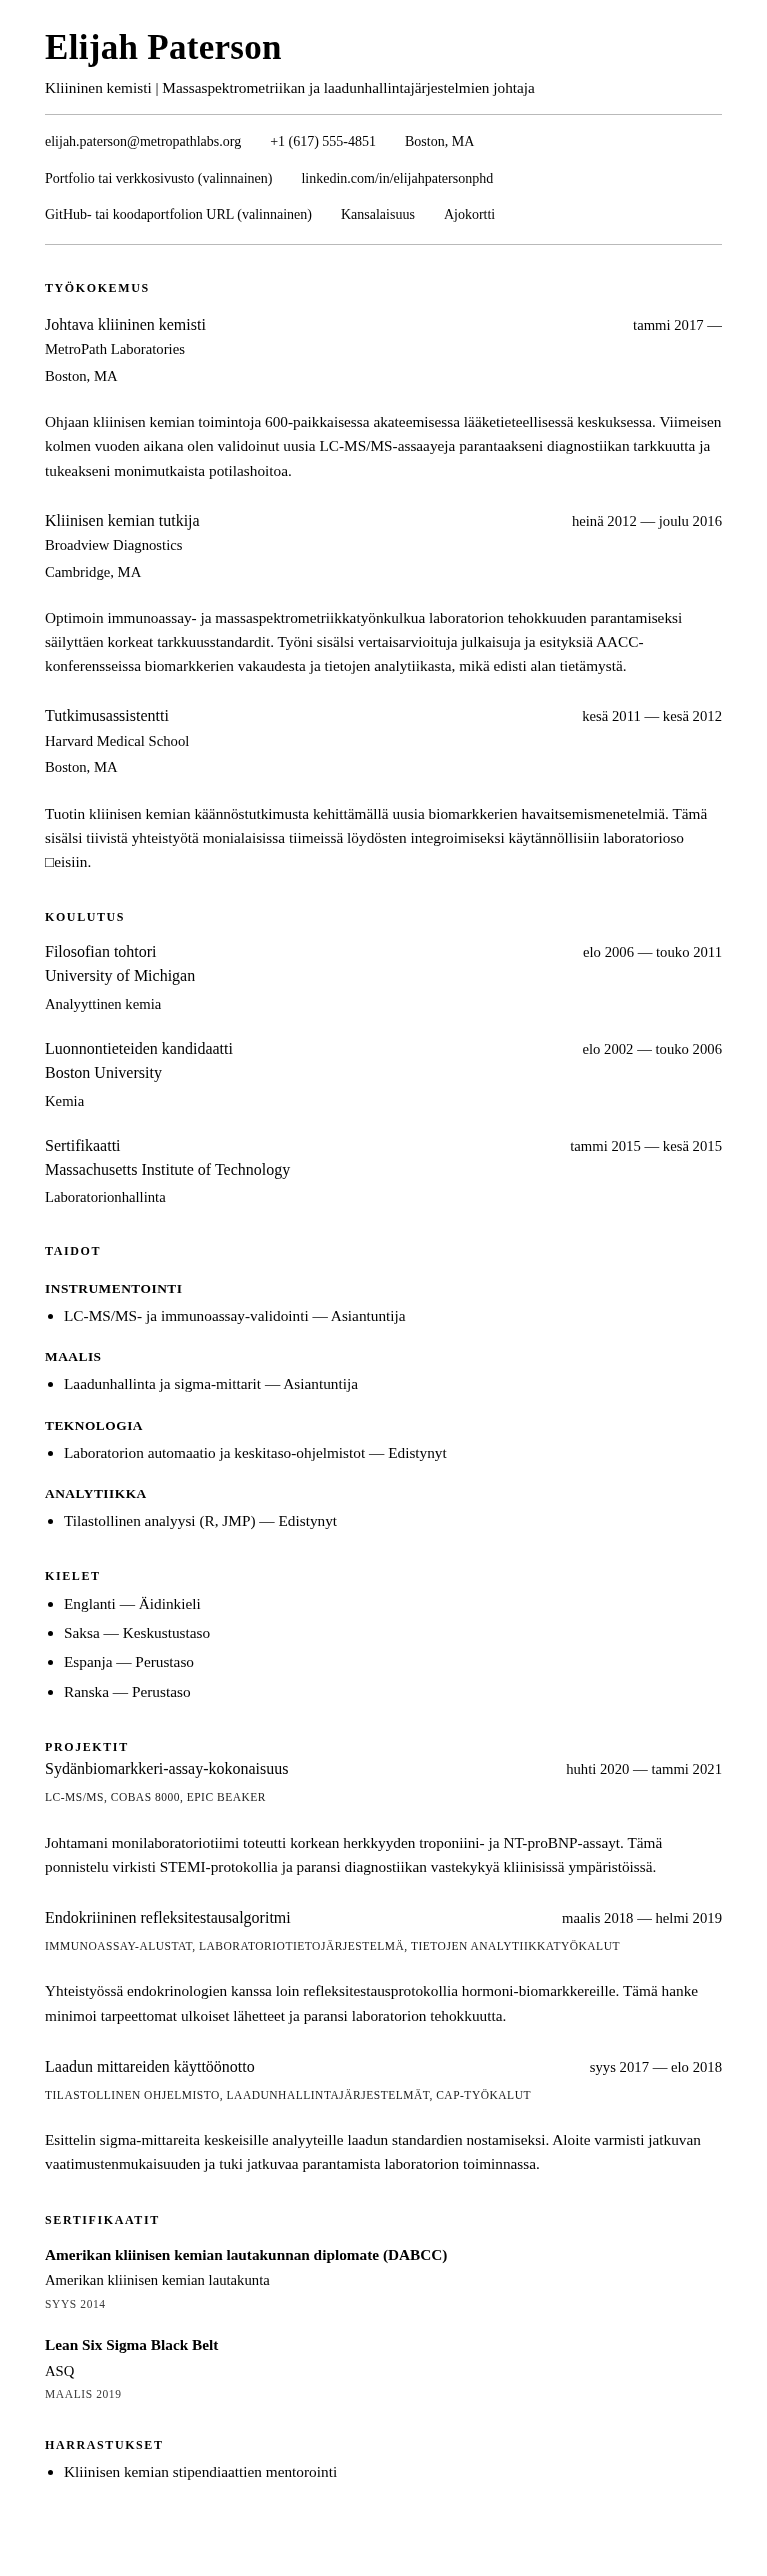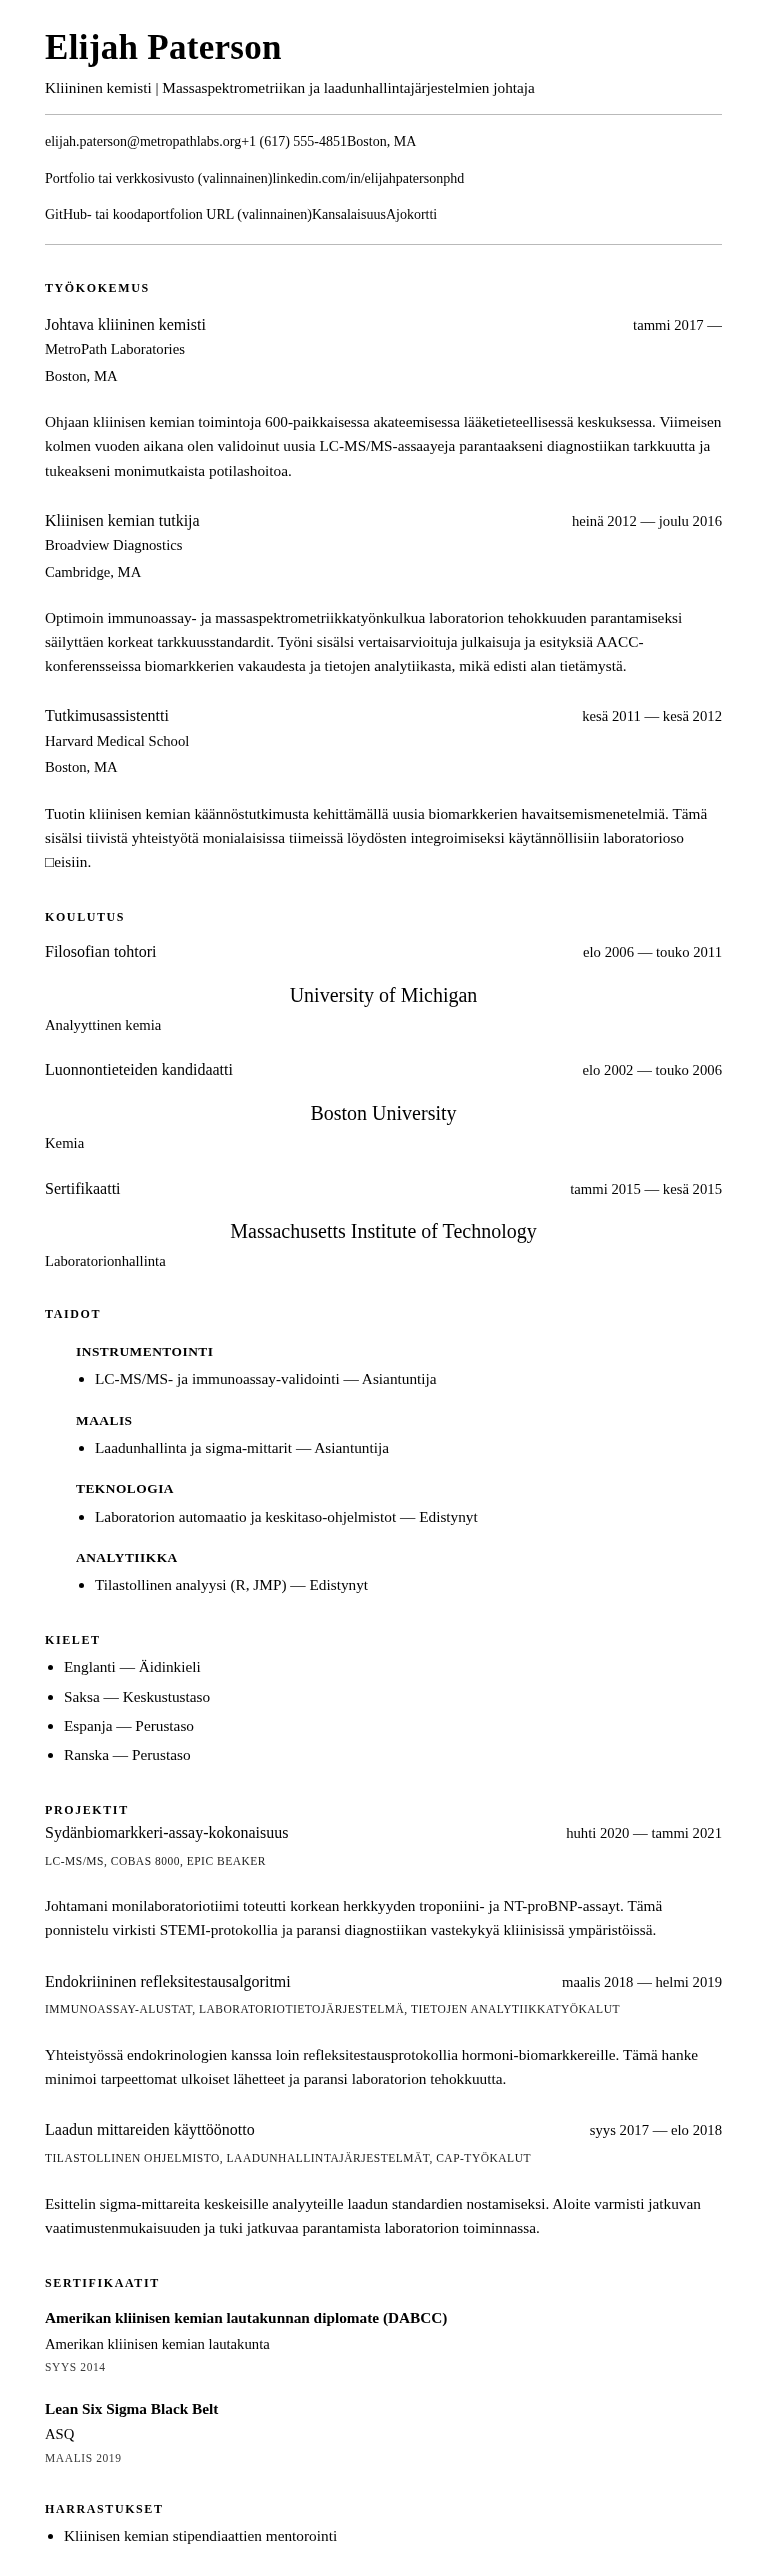--- a/index.html
+++ b/index.html
@@ -13,21 +13,21 @@
     font-size: 15.3px;
   }
   .page { padding: 28px 45px 77px 45px; }
 
   
   .name { font-size: 35px; font-weight: 700; letter-spacing: 0.3px; line-height: 1.15; }
   .headline { font-size: 15.3px; margin-top: 10.2px; line-height: 1.35; }
   .rule { border: none; border-top: 0.6px solid #b9b9b9; height: 0; }
   .rule-top { margin-top: 15.3px; }
   .contact { padding: 18px 0 20.5px 0; }
-  .contact-row { display: flex; font-size: 14px; margin-bottom: 18px; line-height: 1.3; }
+  .contact-row { display: flex; gap: 29px; font-size: 14px; margin-bottom: 18px; line-height: 1.3; }
   .contact-row:last-child { margin-bottom: 0; }
 
   
   .section-title {
     font-size: 12px; font-weight: 700; letter-spacing: 1.6px;
     margin-top: 36px; line-height: 1.3;
   }
   .section--first .section-title { margin-top: 14px; }
   .body-text { line-height: 1.58; }
   .profile-text { margin-top: 12.8px; }
@@ -38,25 +38,25 @@
   .entry-head { display: flex; justify-content: space-between; align-items: baseline; gap: 19px; }
   .entry-role { font-size: 16px; font-weight: 400; line-height: 1.3; }
   .entry-dates { font-size: 14.7px; white-space: nowrap; }
   .entry-company { font-size: 14.7px; margin-top: 4.5px; line-height: 1.3; }
   .entry-location { font-size: 14.7px; margin-top: 7.7px; line-height: 1.3; }
   .entry-desc { margin-top: 24px; }
 
   
   .degree { margin-top: 16.6px; }
   .degree + .degree { margin-top: 25.6px; }
-  .degree-school { font-size: 20px; margin-top: 19px; line-height: 1.3; text-align: center; }
+  .degree-school { font-size: 16px; margin-top: 3px; line-height: 1.3; }
   .degree-field { font-size: 14.7px; margin-top: 7.7px; line-height: 1.3; }
 
   
-  .skill-group { margin-top: 20.5px; margin-left: 31px; }
+  .skill-group { margin-top: 20.5px; }
   .skill-group-title { font-size: 13.4px; font-weight: 700; letter-spacing: 0.5px; line-height: 1.3; }
   ul.bullets { margin-top: 7.7px; padding-left: 19px; list-style: disc; }
   ul.bullets li { margin-top: 6.4px; line-height: 1.5; }
   ul.bullets li:first-child { margin-top: 0; }
   .list-block { margin-top: 14px; }
 
   
   .project { margin-top: 4px; }
   .project + .project { margin-top: 29px; }
   .project-tools {

